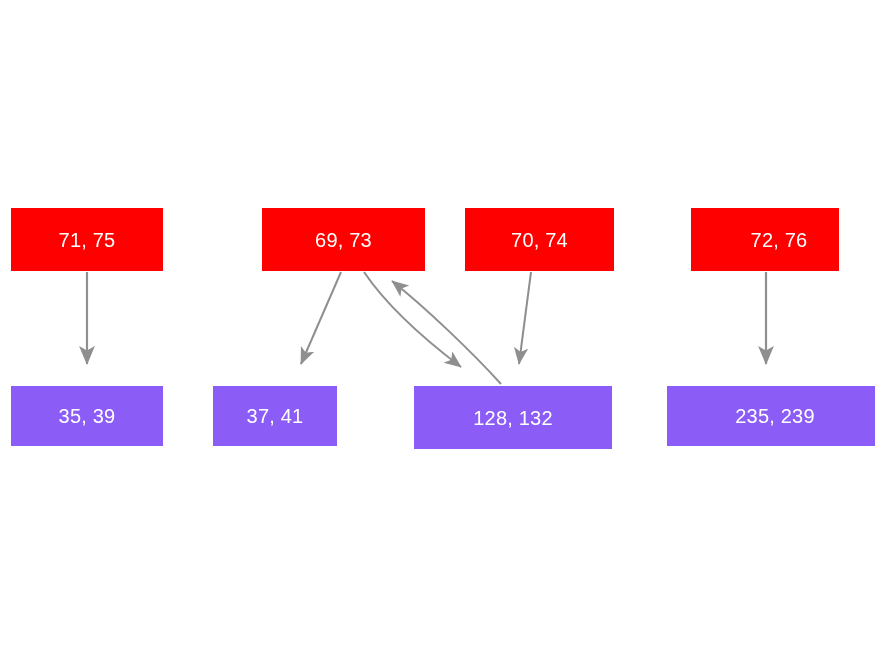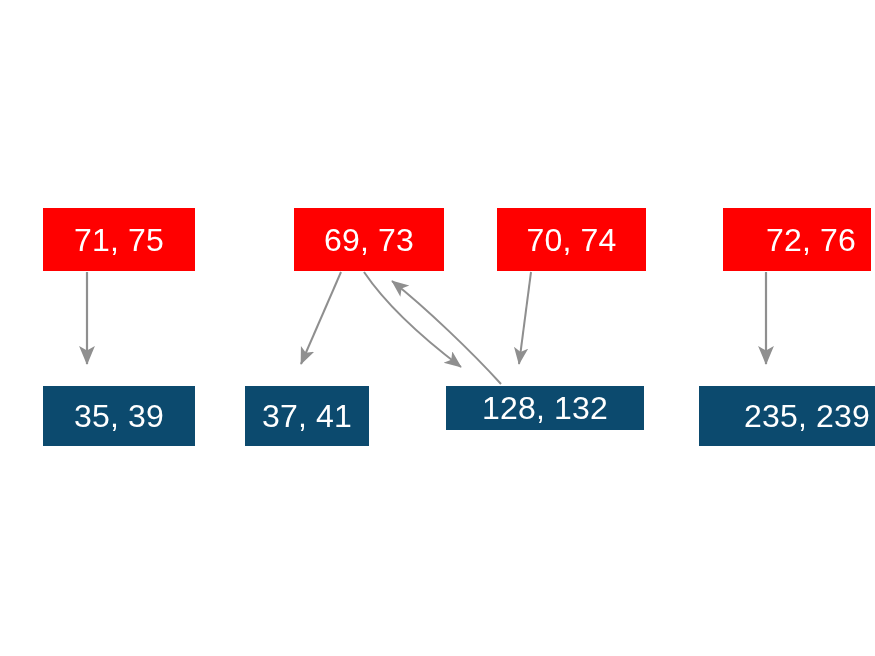--- a/index.html
+++ b/index.html
@@ -26,32 +26,31 @@
     pointer-events: none;
   }
   .node {
     position: absolute;
     box-sizing: border-box;
     display: flex;
     align-items: center;
     justify-content: center;
     color: #ffffff;
     font-family: "Liberation Sans", sans-serif;
-    font-size: 32px;
+    font-size: 20px;
     line-height: 1;
     letter-spacing: 0.2px;
     white-space: nowrap;
     user-select: none;
-    margin-left: 32px;
   }
   .node.red {
     background: #ff0000;
   }
   .node.blue {
-    background: #0c4a6e;
+    background: #8b5cf6;
   }
   .node-label {
     pointer-events: none;
   }
 </style>
 </head>
 <body>
 
 <div id="canvas">
 
@@ -72,41 +71,41 @@
 
     <path d="M 531,272 L 519,364" fill="none" stroke="#8f8f8f" stroke-width="2.0" marker-end="url(#arrowhead)"></path>
 
     <path d="M 766,272 L 766,364" fill="none" stroke="#8f8f8f" stroke-width="2.2" marker-end="url(#arrowhead)"></path>
   </svg>
 
   <div class="node red" style="left:11px; top:208px; width:152px; height:63px;">
     <span class="node-label">71, 75</span>
   </div>
 
-  <div class="node red" style="left:262px; top:208px; width:150px; height:63px;">
+  <div class="node red" style="left:262px; top:208px; width:163px; height:63px;">
     <span class="node-label">69, 73</span>
   </div>
 
   <div class="node red" style="left:465px; top:208px; width:149px; height:63px;">
     <span class="node-label">70, 74</span>
   </div>
 
   <div class="node red" style="left:691px; top:208px; width:148px; height:63px;padding-left:28px;">
     <span class="node-label">72, 76</span>
   </div>
 
   <div class="node blue" style="left:11px; top:386px; width:152px; height:60px;">
     <span class="node-label">35, 39</span>
   </div>
 
   <div class="node blue" style="left:213px; top:386px; width:124px; height:60px;">
     <span class="node-label">37, 41</span>
   </div>
 
-  <div class="node blue" style="left:414px; top:386px; width:198px; height:44px;text-align:center;">
+  <div class="node blue" style="left:414px; top:386px; width:198px; height:63px;text-align:center;">
     <span class="node-label">128, 132</span>
   </div>
 
   <div class="node blue" style="left:667px; top:386px; width:216px; height:60px;">
     <span class="node-label">235, 239</span>
   </div>
 
 </div>
 
 </body></html>

